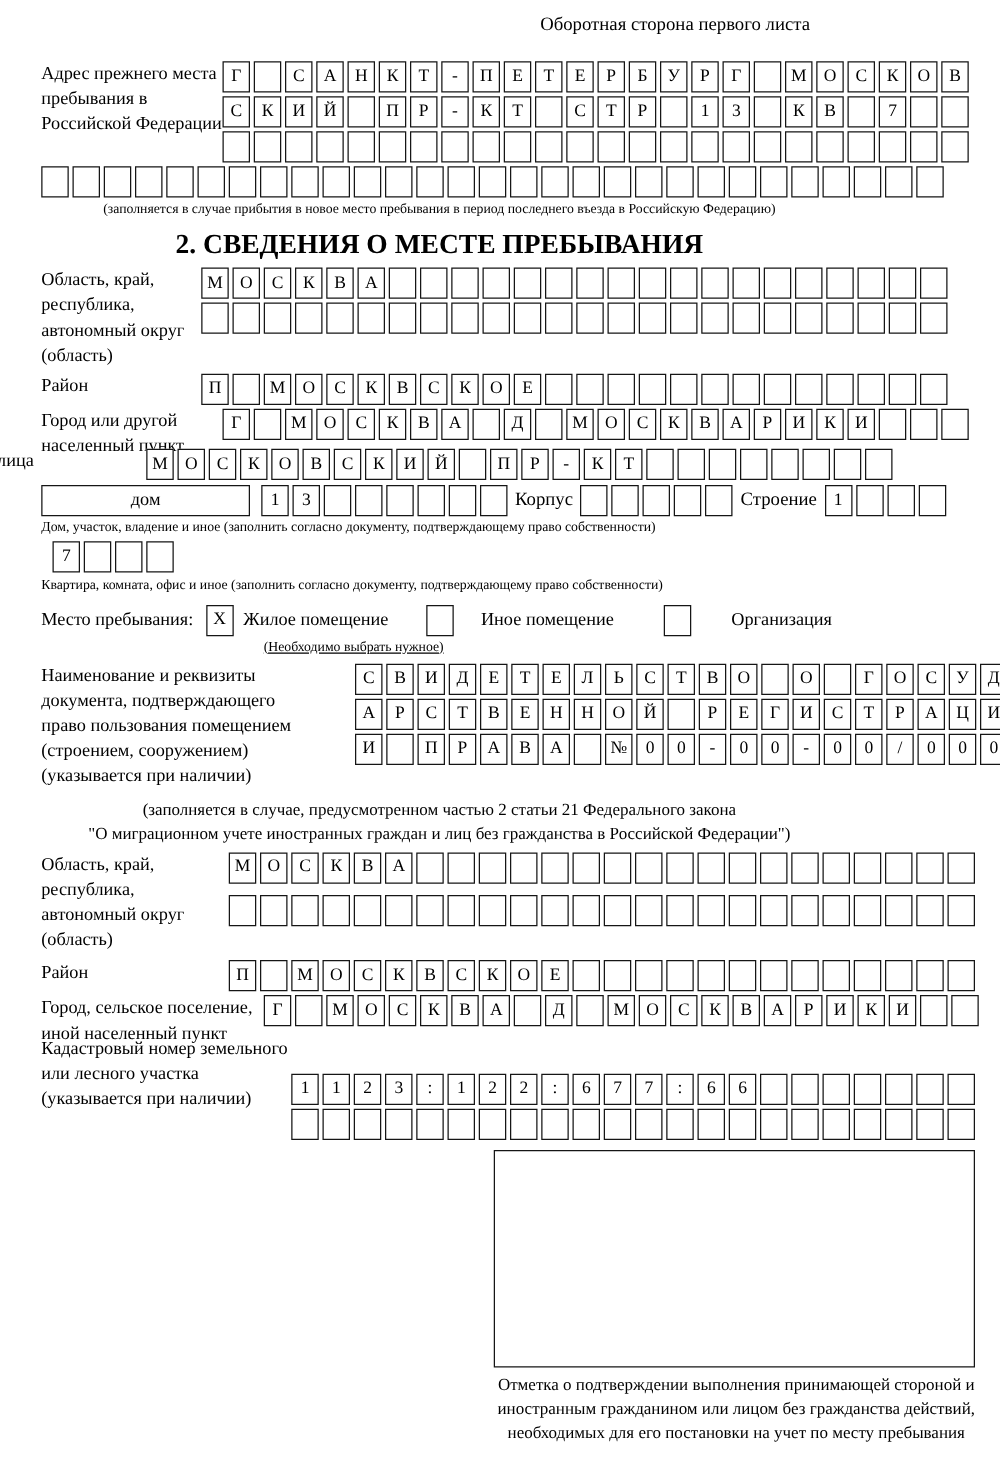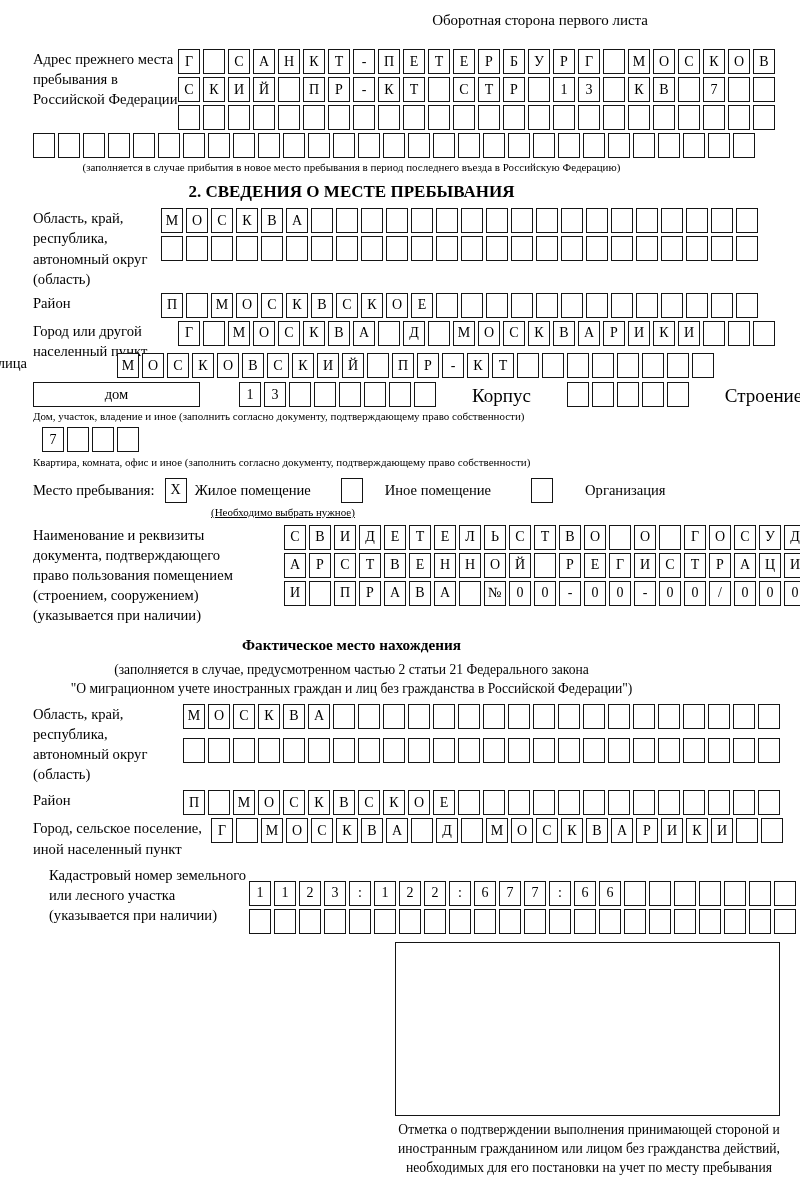--- a/index.html
+++ b/index.html
@@ -21,30 +21,30 @@
     flex:0 0 auto; width:22px; height:25px;
     border:1.6px solid #151515; background:#fff;
     display:flex; align-items:center; justify-content:center;
     font-size:14px; line-height:1;
   }
   .mt2 { margin-top:2px; } .mt3 { margin-top:3px; }
 
   .small-note { font-size:11px; line-height:1.3; }
   .center { text-align:center; }
 
-  .section-heading { font-size:17px; font-weight:bold; text-align:center; margin:8px 0 6px 0; }
+  .section-heading { font-size:22px; font-weight:bold; text-align:center; margin:8px 0 6px 0; }
 
   .box-label {
     border:1.6px solid #151515; height:25px;
     display:flex; align-items:center; justify-content:center;
     font-size:14.6px; flex:0 0 auto;
   }
 
-  .dom-row { display:flex; align-items:flex-end; margin-top:4px;gap:30px; }
-  .inline-label { font-size:19px; padding:0 6px; white-space:nowrap; }
+  .dom-row { display:flex; align-items:center; margin-top:4px; }
+  .inline-label { font-size:15px; padding:0 6px; white-space:nowrap; }
 
   .mesto-row { display:flex; align-items:center; margin-top:8px; }
   .mesto-row .txt { font-size:14.6px; white-space:nowrap; }
   .checkbox {
     width:22px; height:25px; border:1.6px solid #151515;
     display:flex; align-items:center; justify-content:center;
     font-size:14px; flex:0 0 auto;
   }
 
   .fact-heading { font-size:15.2px; font-weight:bold; text-align:center; margin-top:10px; }
@@ -446,21 +446,20 @@
           <span class="cell">0</span>
           <span class="cell">0</span>
           <span class="cell">/</span>
           <span class="cell">0</span>
           <span class="cell">0</span>
           <span class="cell">0</span>
         </div>
     </div>
   </div>
 
-  <div class="fact-heading">Фактическое место нахождения</div>
   <div class="fact-note" style="margin-top:6px;">(заполняется в случае, предусмотренном частью 2 статьи 21 Федерального закона</div>
   <div class="fact-note">"О миграционном учете иностранных граждан и лиц без гражданства в Российской Федерации")</div>
 
   <div class="flex-row" style="margin-top:5px;">
     <div class="label" style="width:150px; flex:0 0 150px;">Область, край, республика, автономный округ (область)</div>
     <div class="rows-col">
       <div class="cells">
           <span class="cell">М</span>
           <span class="cell">О</span>
           <span class="cell">С</span>
@@ -568,21 +567,21 @@
         <span class="cell">Р</span>
         <span class="cell">И</span>
         <span class="cell">К</span>
         <span class="cell">И</span>
         <span class="cell"></span>
         <span class="cell"></span>
       </div>
   </div>
 
   <div class="flex-row" style="margin-top:-10px;">
-    <div class="label" style="width:200px; flex:0 0 200px; padding-top:16px;margin-left:16px;">Кадастровый номер земельного или лесного участка (указывается при наличии)</div>
+    <div class="label" style="width:200px; flex:0 0 200px; padding-top:2px;">Кадастровый номер земельного или лесного участка (указывается при наличии)</div>
     <div class="rows-col" style="margin-top:32px;">
       <div class="cells">
           <span class="cell">1</span>
           <span class="cell">1</span>
           <span class="cell">2</span>
           <span class="cell">3</span>
           <span class="cell">:</span>
           <span class="cell">1</span>
           <span class="cell">2</span>
           <span class="cell">2</span>

